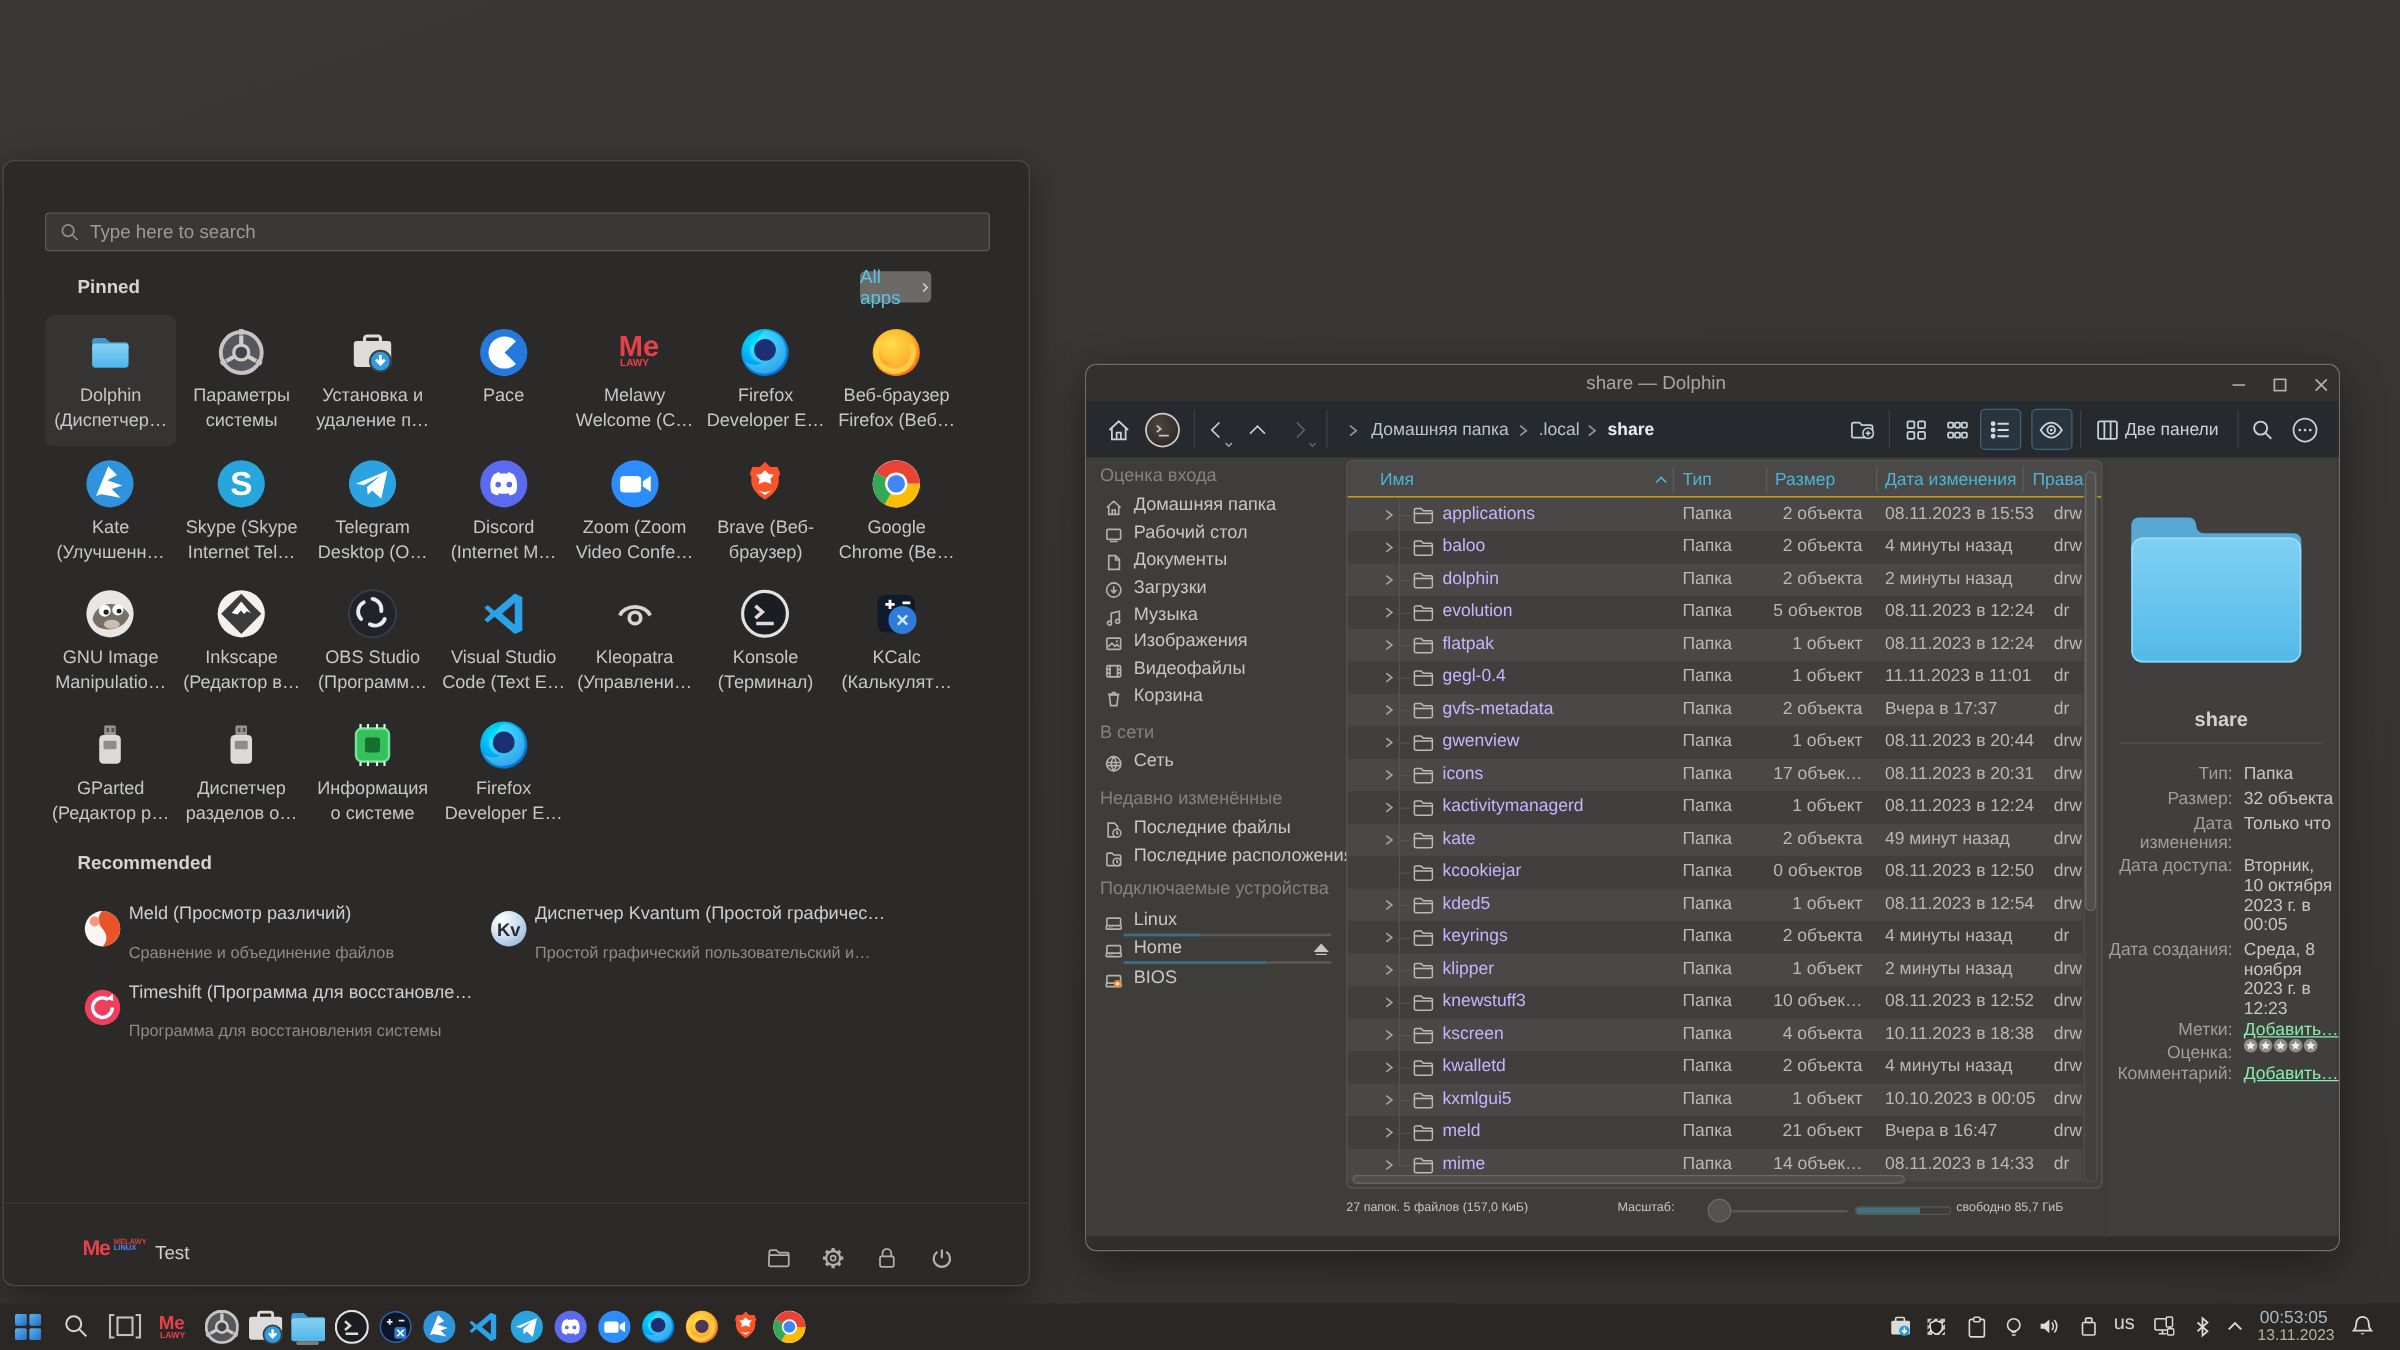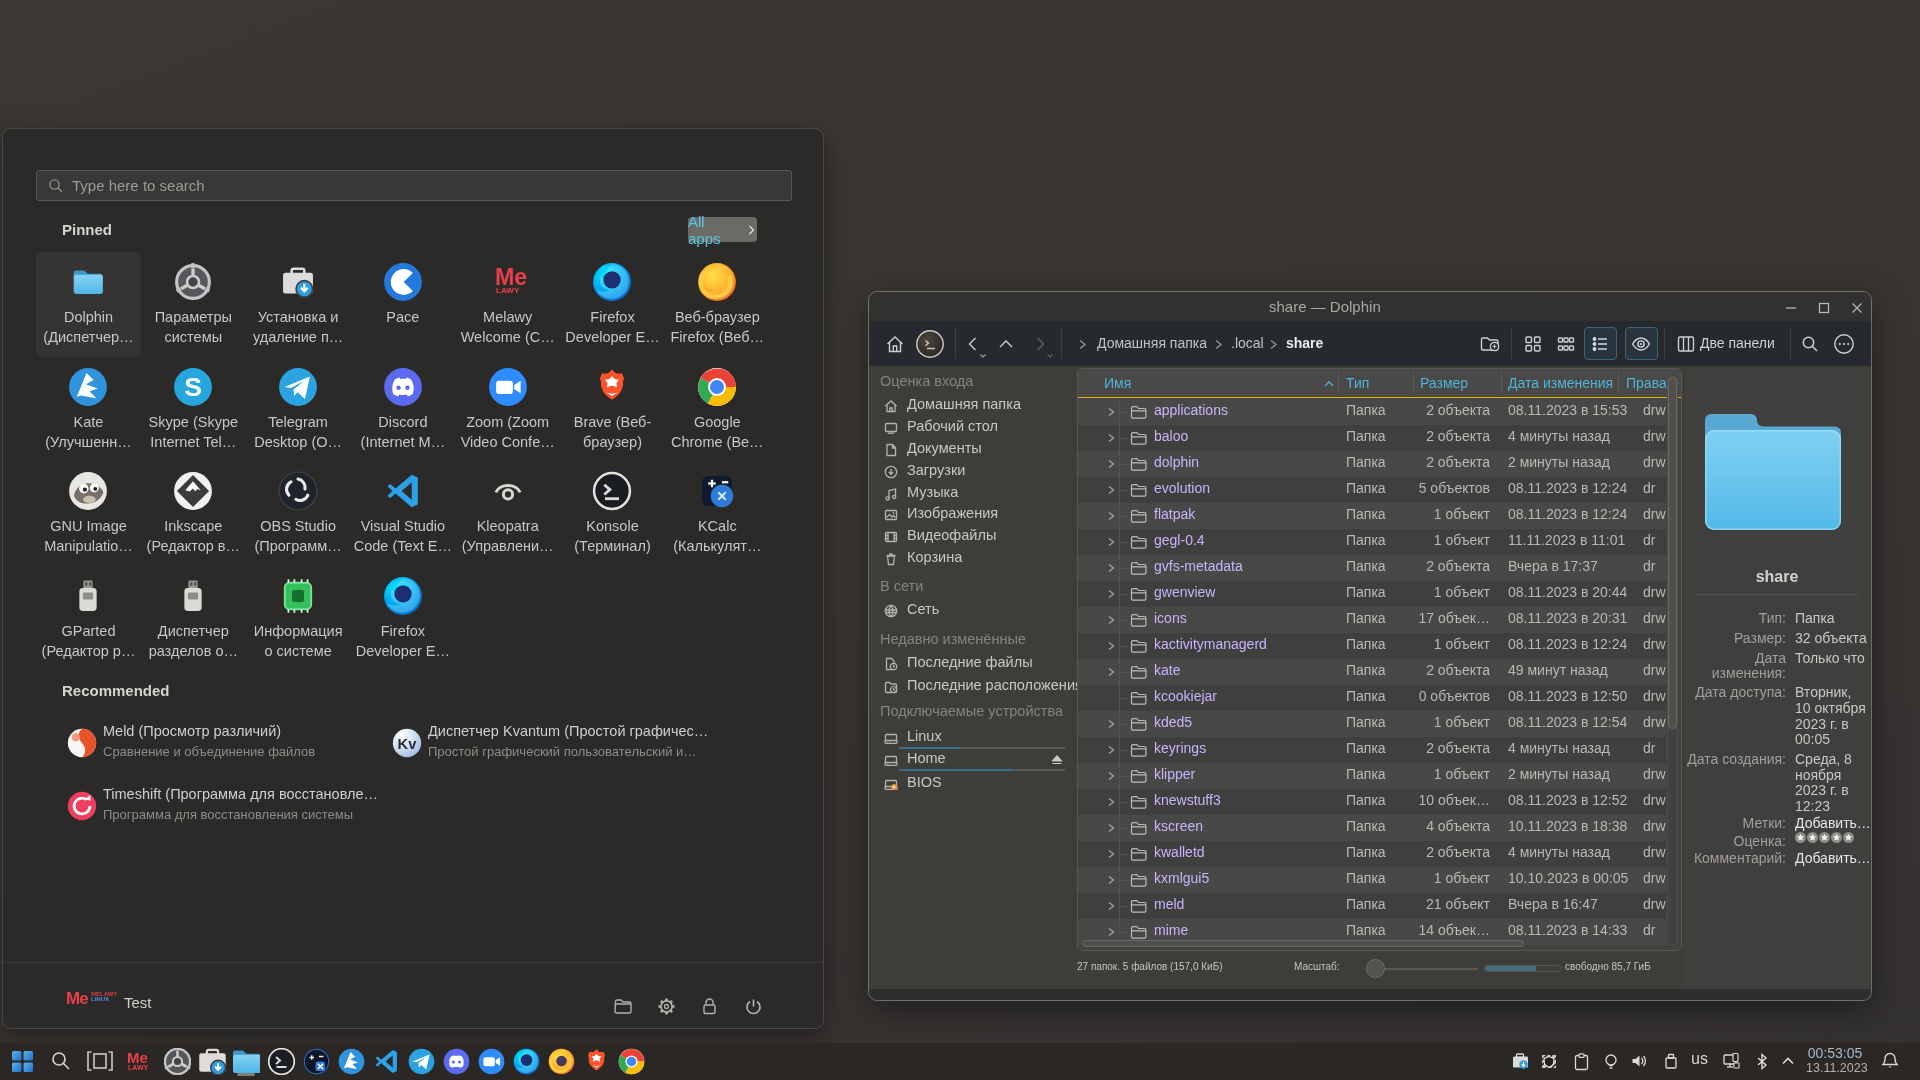--- a/index.html
+++ b/index.html
@@ -3,31 +3,31 @@
 <style>
 *{margin:0;padding:0;box-sizing:border-box}
 html,body{width:1920px;height:1080px;overflow:hidden}
 body{font-family:"Liberation Sans",sans-serif;background:linear-gradient(160deg,#3a3734 0%,#383532 50%,#343131 100%);position:relative}
 
 
 #launcher{position:absolute;left:2px;top:128px;width:822px;height:901px;background:#2b2a28;border:1px solid #4b4946;border-radius:9px;box-shadow:0 8px 26px rgba(0,0,0,.38)}
 #search{position:absolute;left:33px;top:41px;width:756px;height:31px;background:#3a3836;border:1px solid #5a5855;border-radius:3px}
 #search span{position:absolute;left:35px;top:6px;font-size:15px;color:#9d9b98}
 .lhead{position:absolute;font-size:15px;font-weight:bold;color:#d6d4d1}
-#allapps{position:absolute;left:685px;top:88px;width:69px;height:25px;background:#6c6a67;border-radius:4px;display:flex;align-items:center;justify-content:center}
+#allapps{position:absolute;left:685px;top:88px;width:57px;height:25px;background:#6c6a67;border-radius:4px;display:flex;align-items:center;justify-content:center}
 #allapps span{font-size:15px;color:#58c6e9}
 .tile{position:absolute;width:104.8px;height:104.5px;border-radius:7px;text-align:center}
 .tile.sel{background:#363432}
 .ticon{position:absolute;left:32.4px;top:10px;width:40px;height:40px}
 .tlab{position:absolute;left:-6px;top:55px;width:117px;font-size:14.5px;line-height:20px;color:#c5c7c9}
 .rec{position:absolute;width:320px;height:44px}
 .ricon{position:absolute;left:0;top:0;width:30px;height:30px}
 .rtxt{position:absolute;left:36px;top:-5px}
 .rct{font-size:14.5px;color:#ccd0d4;white-space:nowrap}
-.rcs{font-size:13px;color:#8e8c89;margin-top:5px;white-space:nowrap}
+.rcs{font-size:13px;color:#8e8c89;margin-top:15px;white-space:nowrap}
 #lfoot{position:absolute;left:0;top:833px;width:100%;height:67px;border-top:1px solid #3c3a37}
 #melogo{position:absolute;left:63px;top:26px;width:60px;height:30px}
 .me1{font-size:17px;font-weight:bold;color:#e8404a;letter-spacing:-1px}
 .me2{font-size:6px;font-weight:bold;color:#d04040;position:absolute;left:25px;top:3px;line-height:5px}
 .me3{color:#5588e8}
 #luser{position:absolute;left:121px;top:31px;font-size:15px;color:#d2d0cd}
 .ficon{position:absolute;top:33px;width:21px;height:21px}
 
 
 #dolphin{position:absolute;left:868px;top:291px;width:1004px;height:710px;background:#33312f;border:1px solid #706e6a;border-radius:9px;box-shadow:0 10px 34px rgba(0,0,0,.4)}
@@ -65,21 +65,21 @@
 #vtree{position:absolute;left:41px;top:30px;width:1px;height:533px;background:#55534f}
 #vsb{position:absolute;right:3px;top:7px;width:11px;height:570px;border:1px solid #504e4b;border-radius:5px}
 #vsbh{position:absolute;left:0px;top:0px;width:9px;height:352px;background:#514f4d;border:1px solid #6b6966;border-radius:5px}
 #hsb{position:absolute;left:4px;bottom:2px;width:586px;height:8px}
 #hsbh{position:absolute;left:0;top:0;width:442px;height:7px;background:#514f4d;border:1px solid #6b6966;border-radius:4px}
 #ipanel{position:absolute;left:816px;top:2px;width:184px;height:621px;background:#413f3e}
 .iname{position:absolute;left:0;top:200px;width:100%;text-align:center;font-size:16px;font-weight:bold;color:#d3d1ce}
 .isep{position:absolute;left:10px;top:226px;width:163px;height:1px;background:#565450}
 .ilab{position:absolute;left:0;top:0;width:101px;text-align:right;font-size:14px;color:#a19f9c}
 .ival{position:absolute;left:110px;font-size:14px;color:#c9c7c4}
-.ival.link{color:#e5e5e5;}
+.ival.link{color:#86efac;text-decoration:underline}
 #dstatus{position:absolute;left:0;top:594px;width:100%;height:30px;font-size:10px;color:#c6c4c1}
 #zslider{position:absolute;left:508px;top:8px;width:101px;height:2px;background:#5a5855}
 #zknob{position:absolute;left:-11px;top:-9px;width:19px;height:19px;border-radius:50%;background:#55534f;border:1px solid #6e6c68}
 #freebar{position:absolute;left:615px;top:5px;width:77px;height:7px;border:1px solid #5a5855;border-radius:4px}
 #freebar div{width:51px;height:100%;background:#42707f;border-radius:4px 0 0 4px}
 #dstatus span{top:1px}
 #dfoot{position:absolute;left:0;bottom:0;width:100%;height:11px;background:#302e2c;border-radius:0 0 9px 9px}
 
 
 #taskbar{position:absolute;left:0;top:1043px;width:1920px;height:37px;background:#2a2724}

